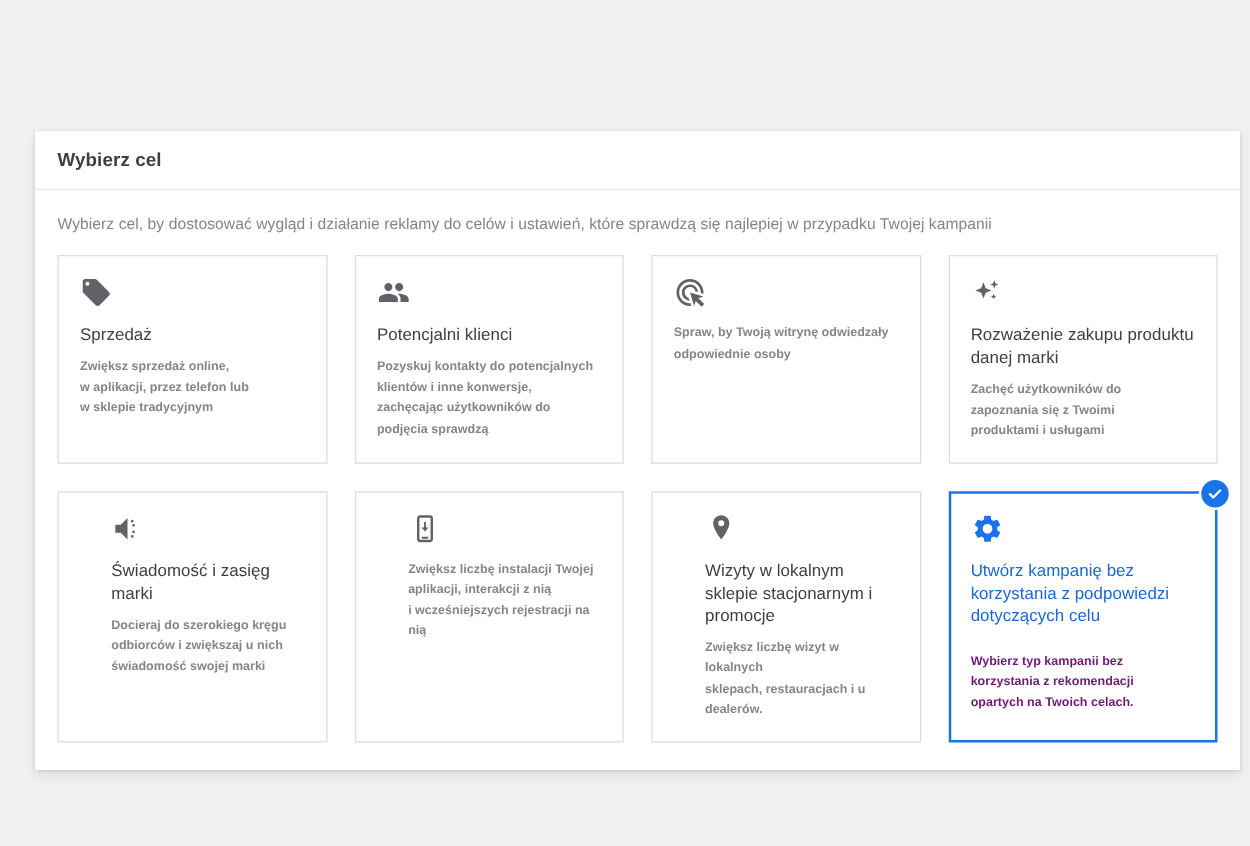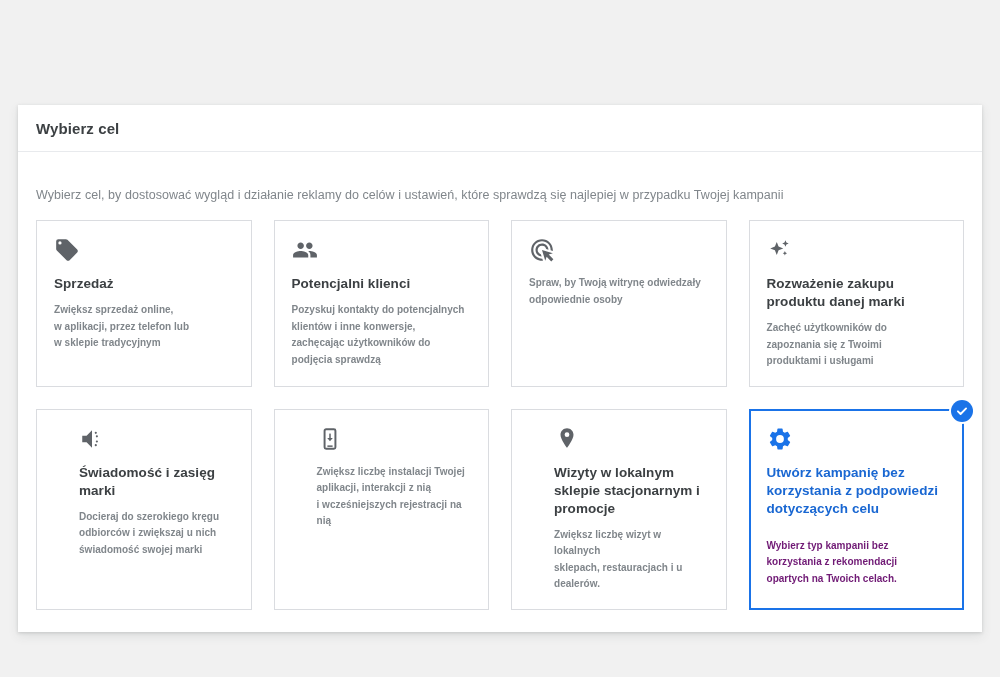--- a/index.html
+++ b/index.html
@@ -17,21 +17,21 @@
     position: relative;
     width: 1000px;
     height: 677px;
     background: #f1f1f1;
     overflow: hidden;
   }
 
   
   .panel {
     position: absolute;
-    left: 18px;
+    left: 28px;
     top: 105px;
     width: 964px;
     background: #ffffff;
     box-shadow: 0 1px 3px rgba(60,64,67,0.18), 0 4px 10px rgba(60,64,67,0.10);
   }
 
   .panel-header {
     height: 47px;
     display: flex;
     align-items: center;
@@ -45,21 +45,21 @@
     letter-spacing: 0.1px;
   }
 
   .panel-body {
     padding: 16px 18px 22px 18px;
   }
 
   .subtitle {
     font-size: 12.5px;
     color: #80868b;
-    margin: 20px 0 18px 0;
+    margin: 4px 0 18px 0;
     letter-spacing: 0.05px;
   }
 
   
   .grid {
     display: grid;
     grid-template-columns: repeat(4, 1fr);
     column-gap: 22px;
     row-gap: 22px;
   }
@@ -83,21 +83,21 @@
     height: 26px;
     margin-bottom: 12px;
     display: block;
     color: #5f6368;
   }
   .card-icon svg { display: block; }
 
   .card-title {
     font-size: 13.5px;
     line-height: 18px;
-    font-weight: bold;
+    font-weight: normal;
     color: #3c4043;
     margin-bottom: 9px;
     letter-spacing: 0.05px;
   }
 
   .card-desc {
     font-size: 10px;
     line-height: 16.5px;
     color: #80868b;
     letter-spacing: 0.02px;

